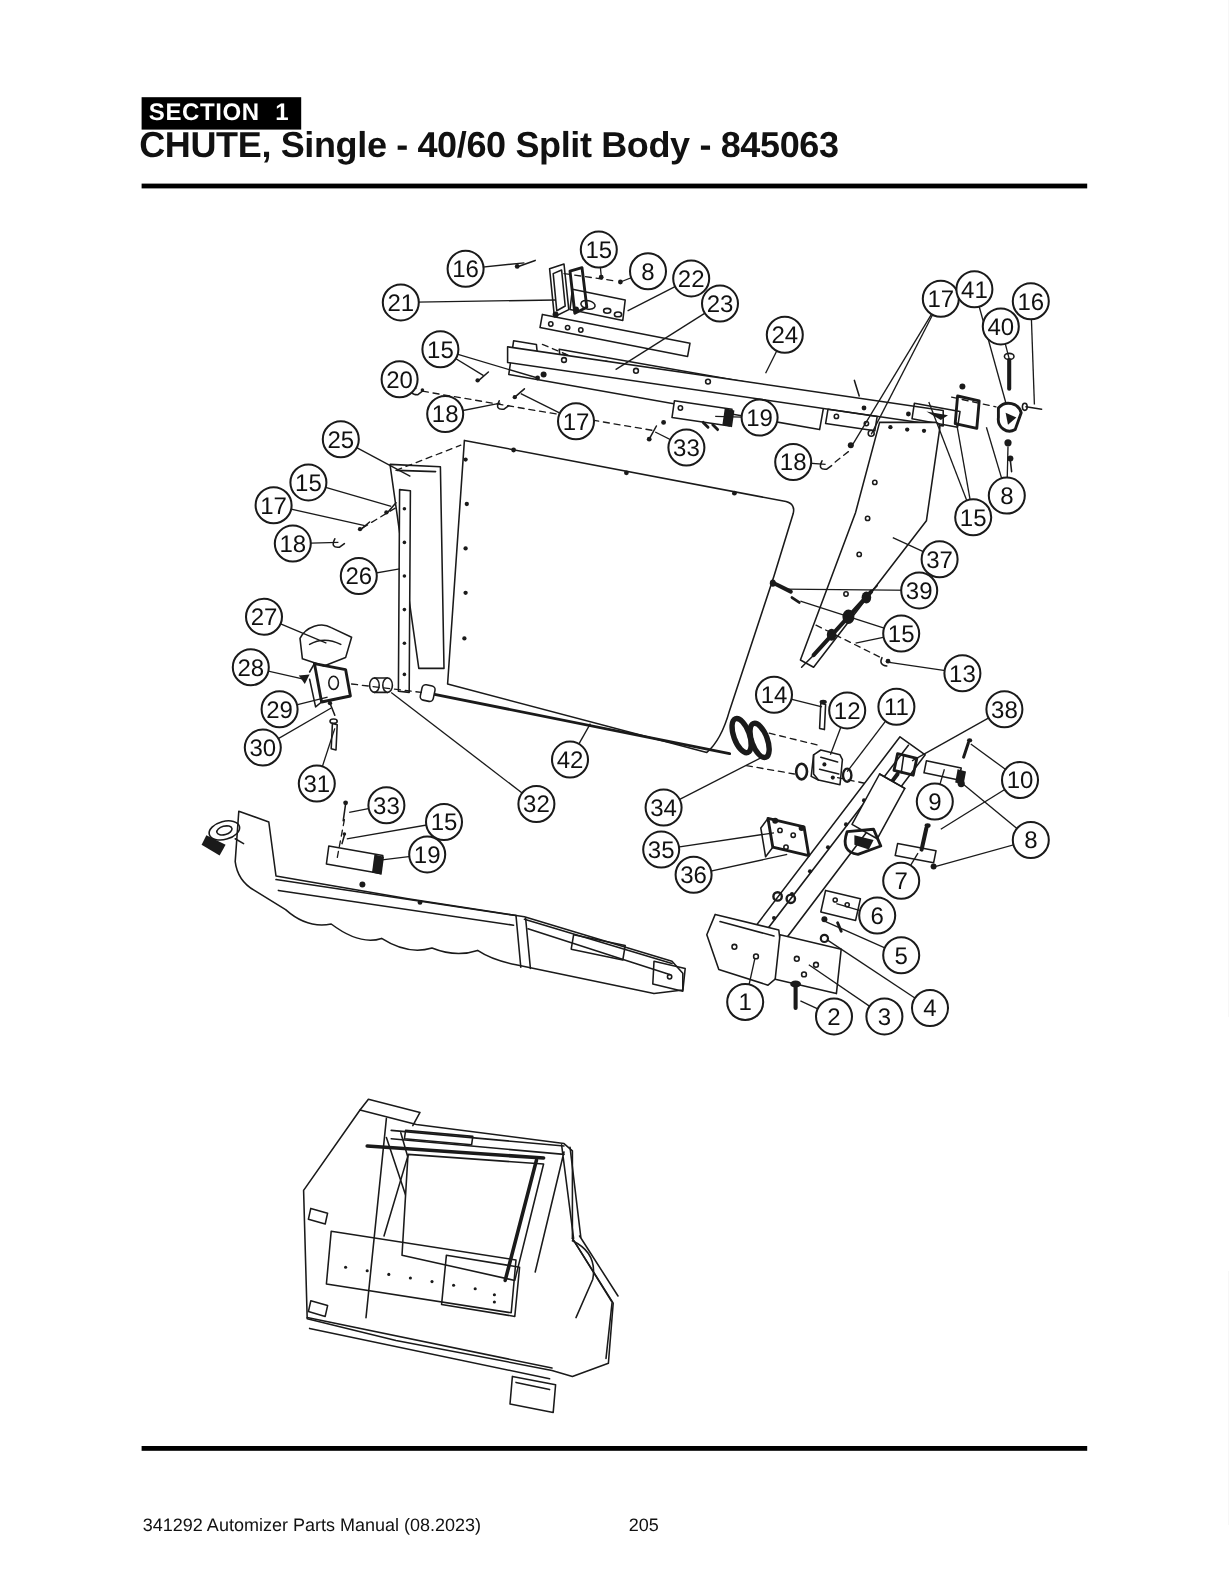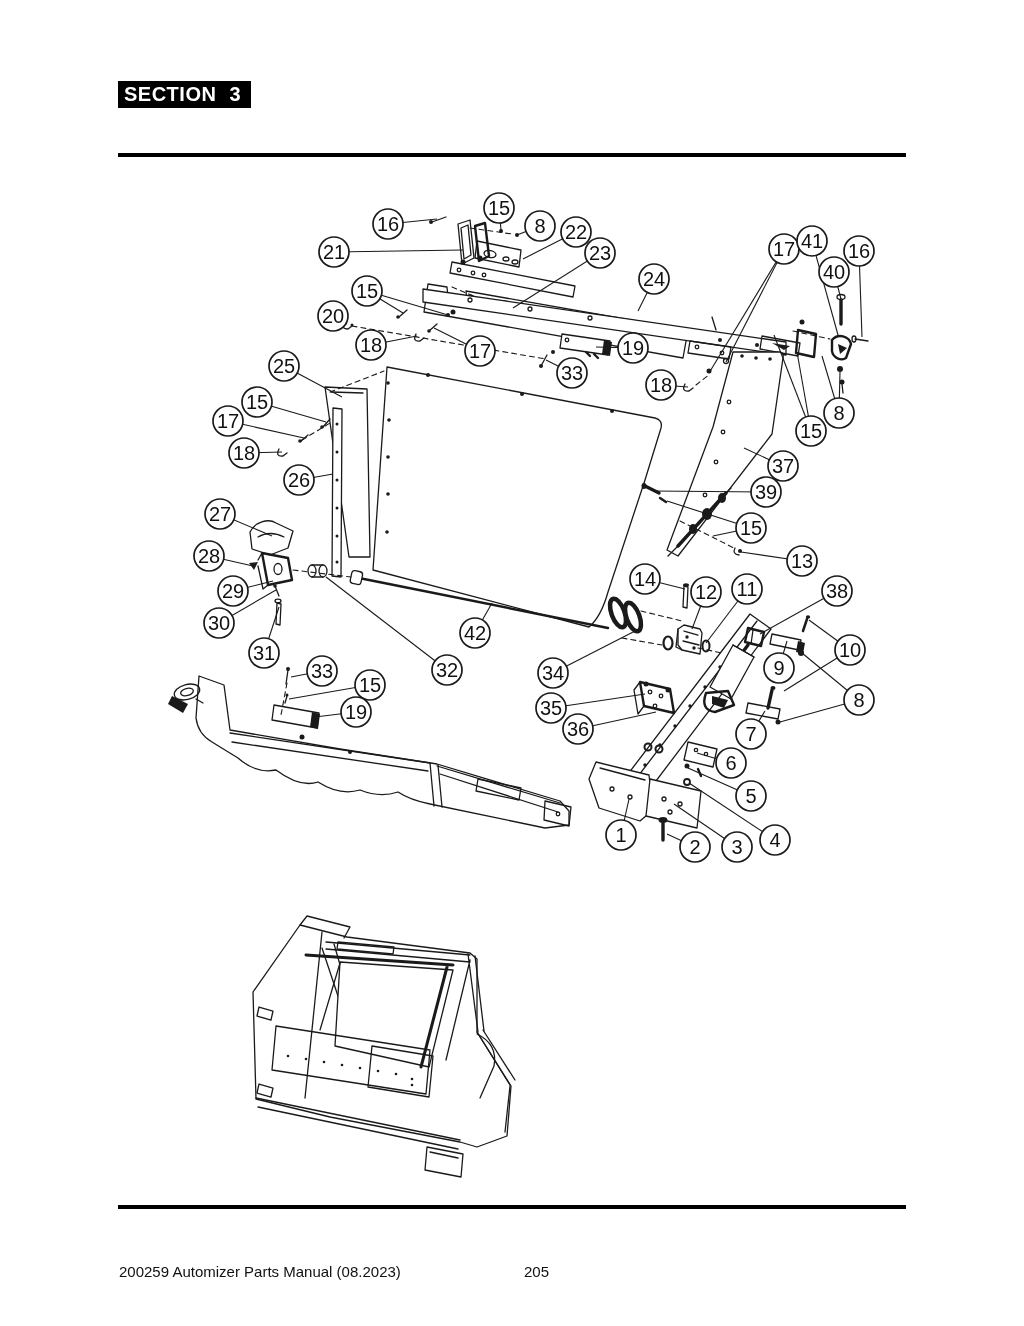--- a/index.html
+++ b/index.html
@@ -24,21 +24,22 @@
   .dash{stroke-dasharray:5 4;stroke-width:1.1}
   .leader{stroke:#1a1a1a;stroke-width:1.1;fill:none}
   .co-circle{fill:#fff;stroke:#1a1a1a;stroke-width:1.7}
   .co-text{font-size:20px;fill:#111;text-anchor:middle;font-family:"Liberation Sans",sans-serif}
 </style>
 </head>
 <body>
 
 <div class="page">
 
-  <div class="badge">SECTION 3</div>
+  <div class="badge">SECTION 1</div>
+  <div class="title">CHUTE, Single - 40/60 Split Body - 845063</div>
   <div class="rule top"></div>
 
   <svg class="diagram" width="1024" height="1326" viewBox="0 0 1024 1326">
 
     <g class="art">
 
       <g>
         <path d="M458,224 L470,220 L474,258 L462,264 Z"></path>
         <path d="M461,228 L468,225 L471,255 L464,259 Z"></path>
         <path class="th" d="M475,226 L485,223 L489,256 L479,261 Z"></path>
@@ -620,15 +621,15 @@
           <text x="695" y="854" class="co-text">2</text>
         </g>
         <g>
           <circle cx="621" cy="835" r="15" class="co-circle"></circle>
           <text x="621" y="842" class="co-text">1</text>
         </g>
       </g>
   </svg>
 
   <div class="rule bottom"></div>
-  <div class="footer-left">200259 Automizer Parts Manual (08.2023)</div>
+  <div class="footer-left">341292 Automizer Parts Manual (08.2023)</div>
   <div class="footer-page">205</div>
 </div>
 
 </body></html>

